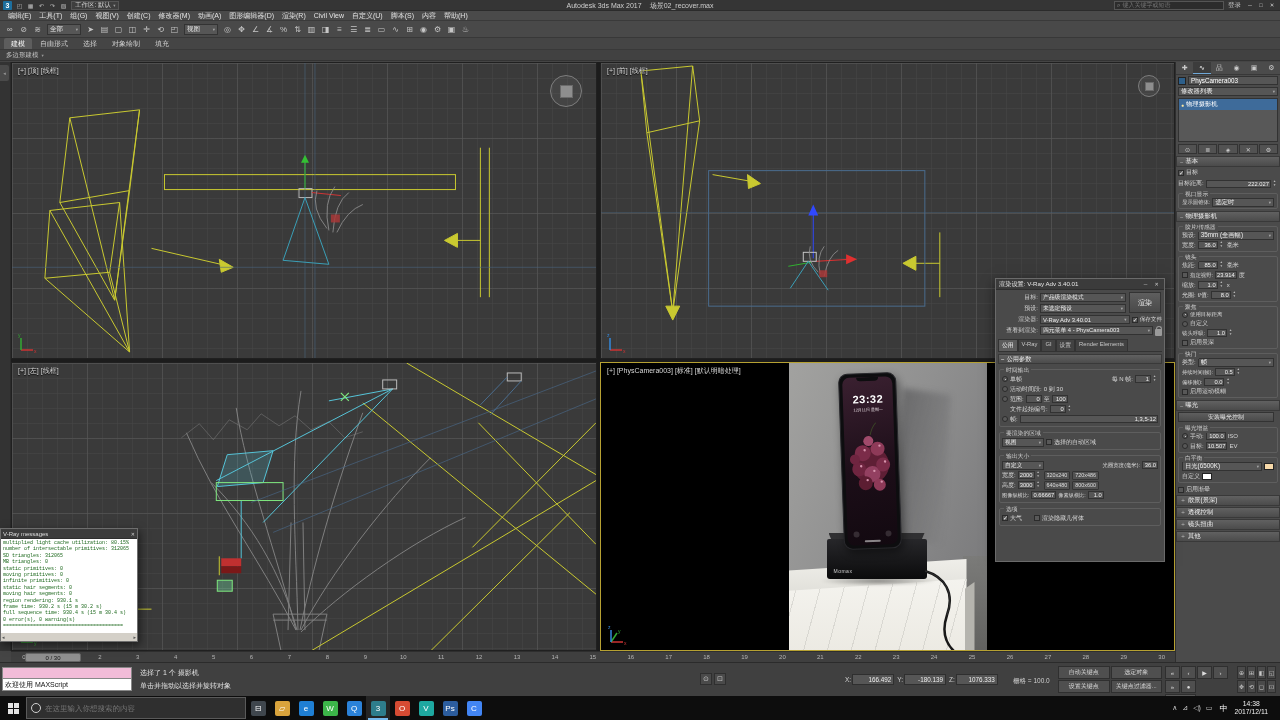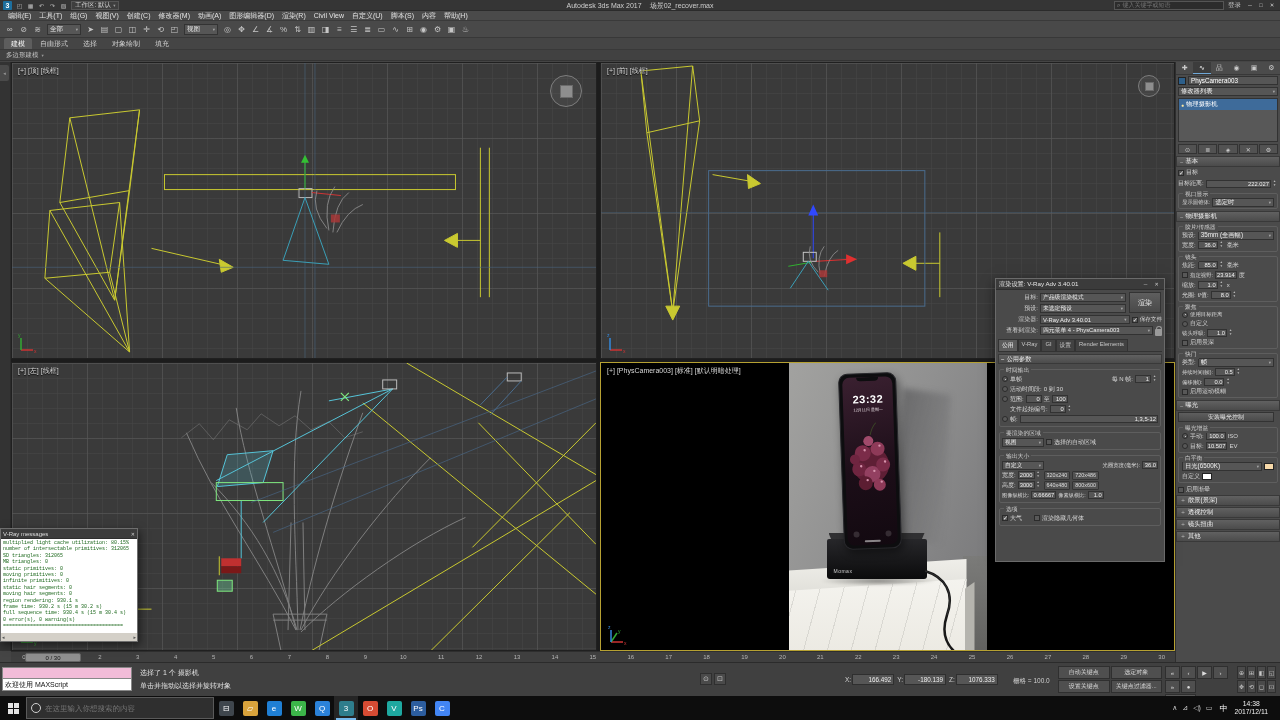--- a/index.html
+++ b/index.html
@@ -165,21 +165,21 @@
 .playback{position:absolute;left:1165px;top:3px;width:68px;display:flex;flex-wrap:wrap;gap:1px}
 .pbtn{width:15px;height:13px;background:#4f4f4f;border:1px solid #2f2f2f;color:#ddd;font-size:6px;display:flex;align-items:center;justify-content:center}
 .framebox{width:31px;height:13px;background:#565656;border:1px solid #2f2f2f;color:#eee;font-size:6.3px;display:flex;align-items:center;justify-content:flex-end;padding:0 2px}
 .nav{position:absolute;left:1237px;top:3px;display:grid;grid-template-columns:repeat(4,9px);grid-auto-rows:13px;gap:1px}
 .nbtn{background:#4a4a4a;border:1px solid #2f2f2f;color:#c9c9c9;font-size:6px;display:flex;align-items:center;justify-content:center}
 
 .taskbar{position:absolute;left:0;top:696px;width:1280px;height:24px;background:#0d0d0d;display:flex;align-items:stretch;z-index:30}
 .startbtn{width:26px;display:flex;align-items:center;justify-content:center}
 .winlogo{display:grid;grid-template-columns:5px 5px;grid-auto-rows:5px;gap:1px}
 .winlogo span{background:#e4e4e4}
-.tsearch{width:188px;background:#2f2f2f;border:1px solid #5a5a5a;display:flex;align-items:center;gap:4px;padding:0 4px;margin:1px 0}
+.tsearch{width:220px;background:#2f2f2f;border:1px solid #5a5a5a;display:flex;align-items:center;gap:4px;padding:0 4px;margin:1px 0}
 .cortana{width:10px;height:10px;border:1.5px solid #d0d0d0;border-radius:50%;flex:none}
 .tsearch input{background:transparent;border:none;outline:none;color:#c9c9c9;font-size:7.5px;width:100%;font-family:inherit}
 .tb-apps{display:flex}
 .tb-app{width:24px;display:flex;align-items:center;justify-content:center;position:relative}
 .tb-app.active{background:rgba(255,255,255,.1)}
 .tb-app.active::after{content:"";position:absolute;bottom:0;left:2px;right:2px;height:2px;background:#76b9ed}
 .tb-glyph{width:15px;height:15px;border-radius:2px;color:#fff;font-size:8px;display:flex;align-items:center;justify-content:center}
 .tray{margin-left:auto;display:flex;align-items:center;gap:5px;padding-right:2px}
 .tray-i{font-size:7px;color:#cfcfcf}
 .ime{font-size:8px;color:#fff;padding:0 2px}

